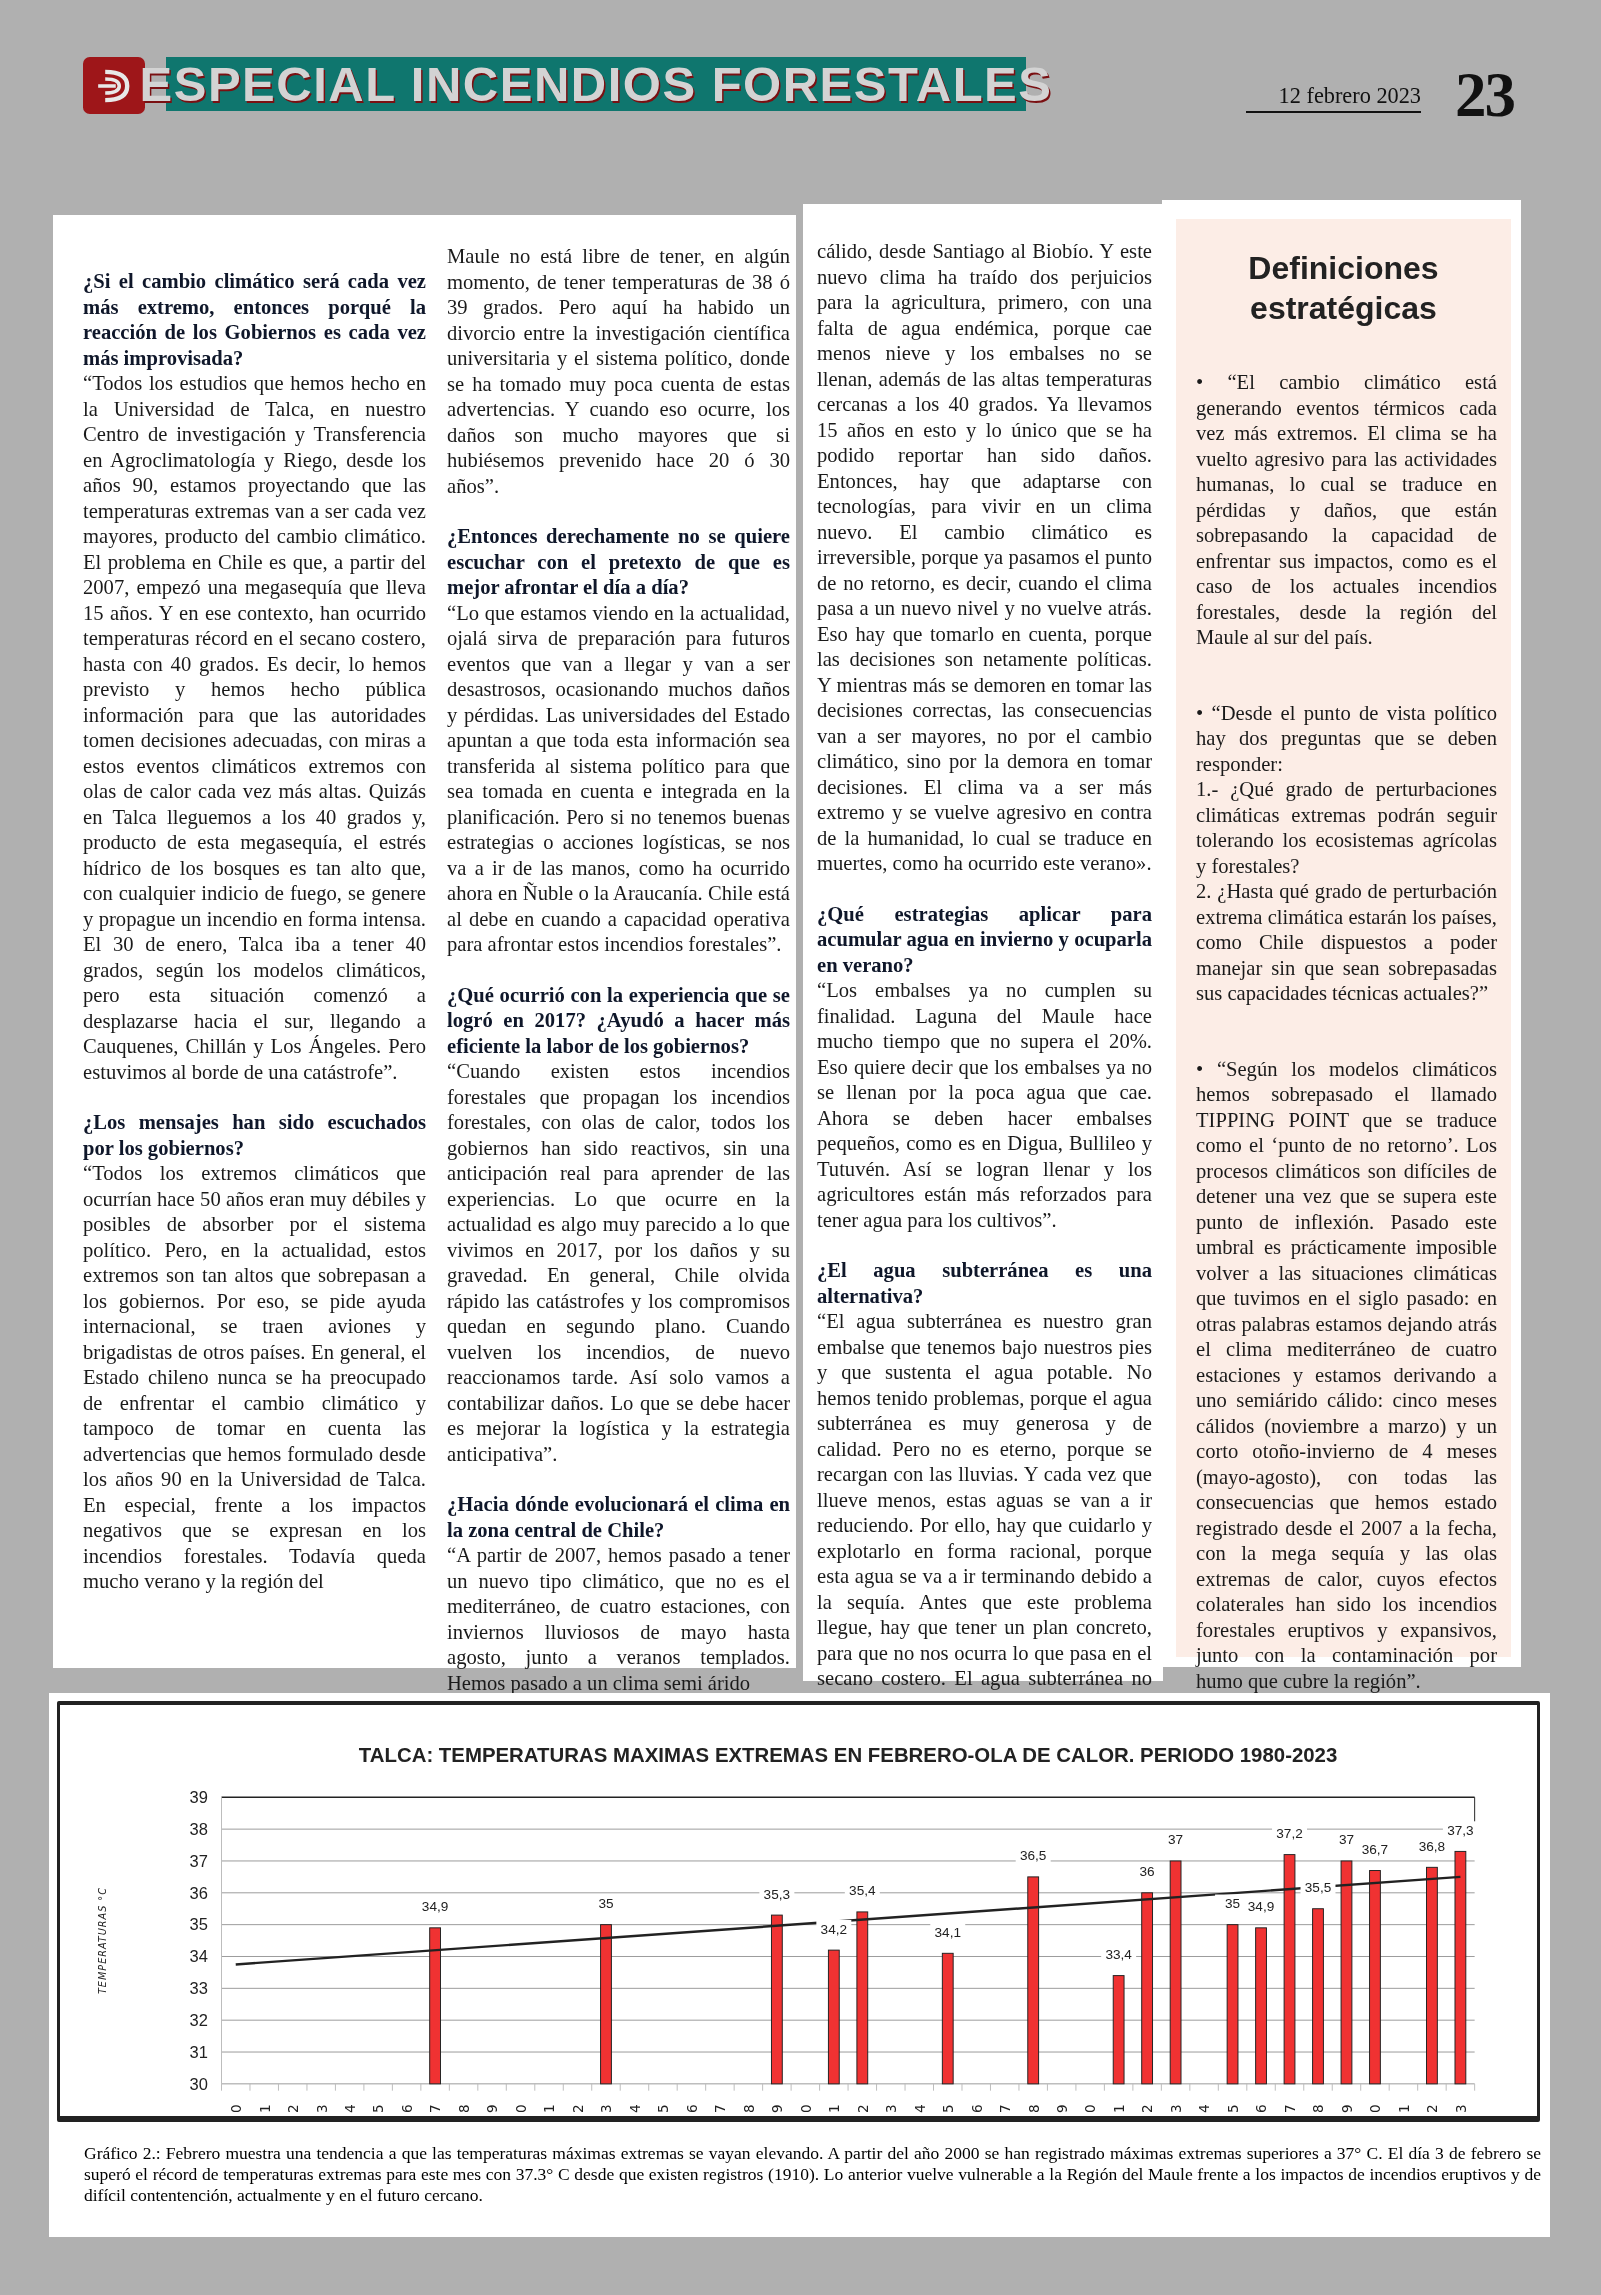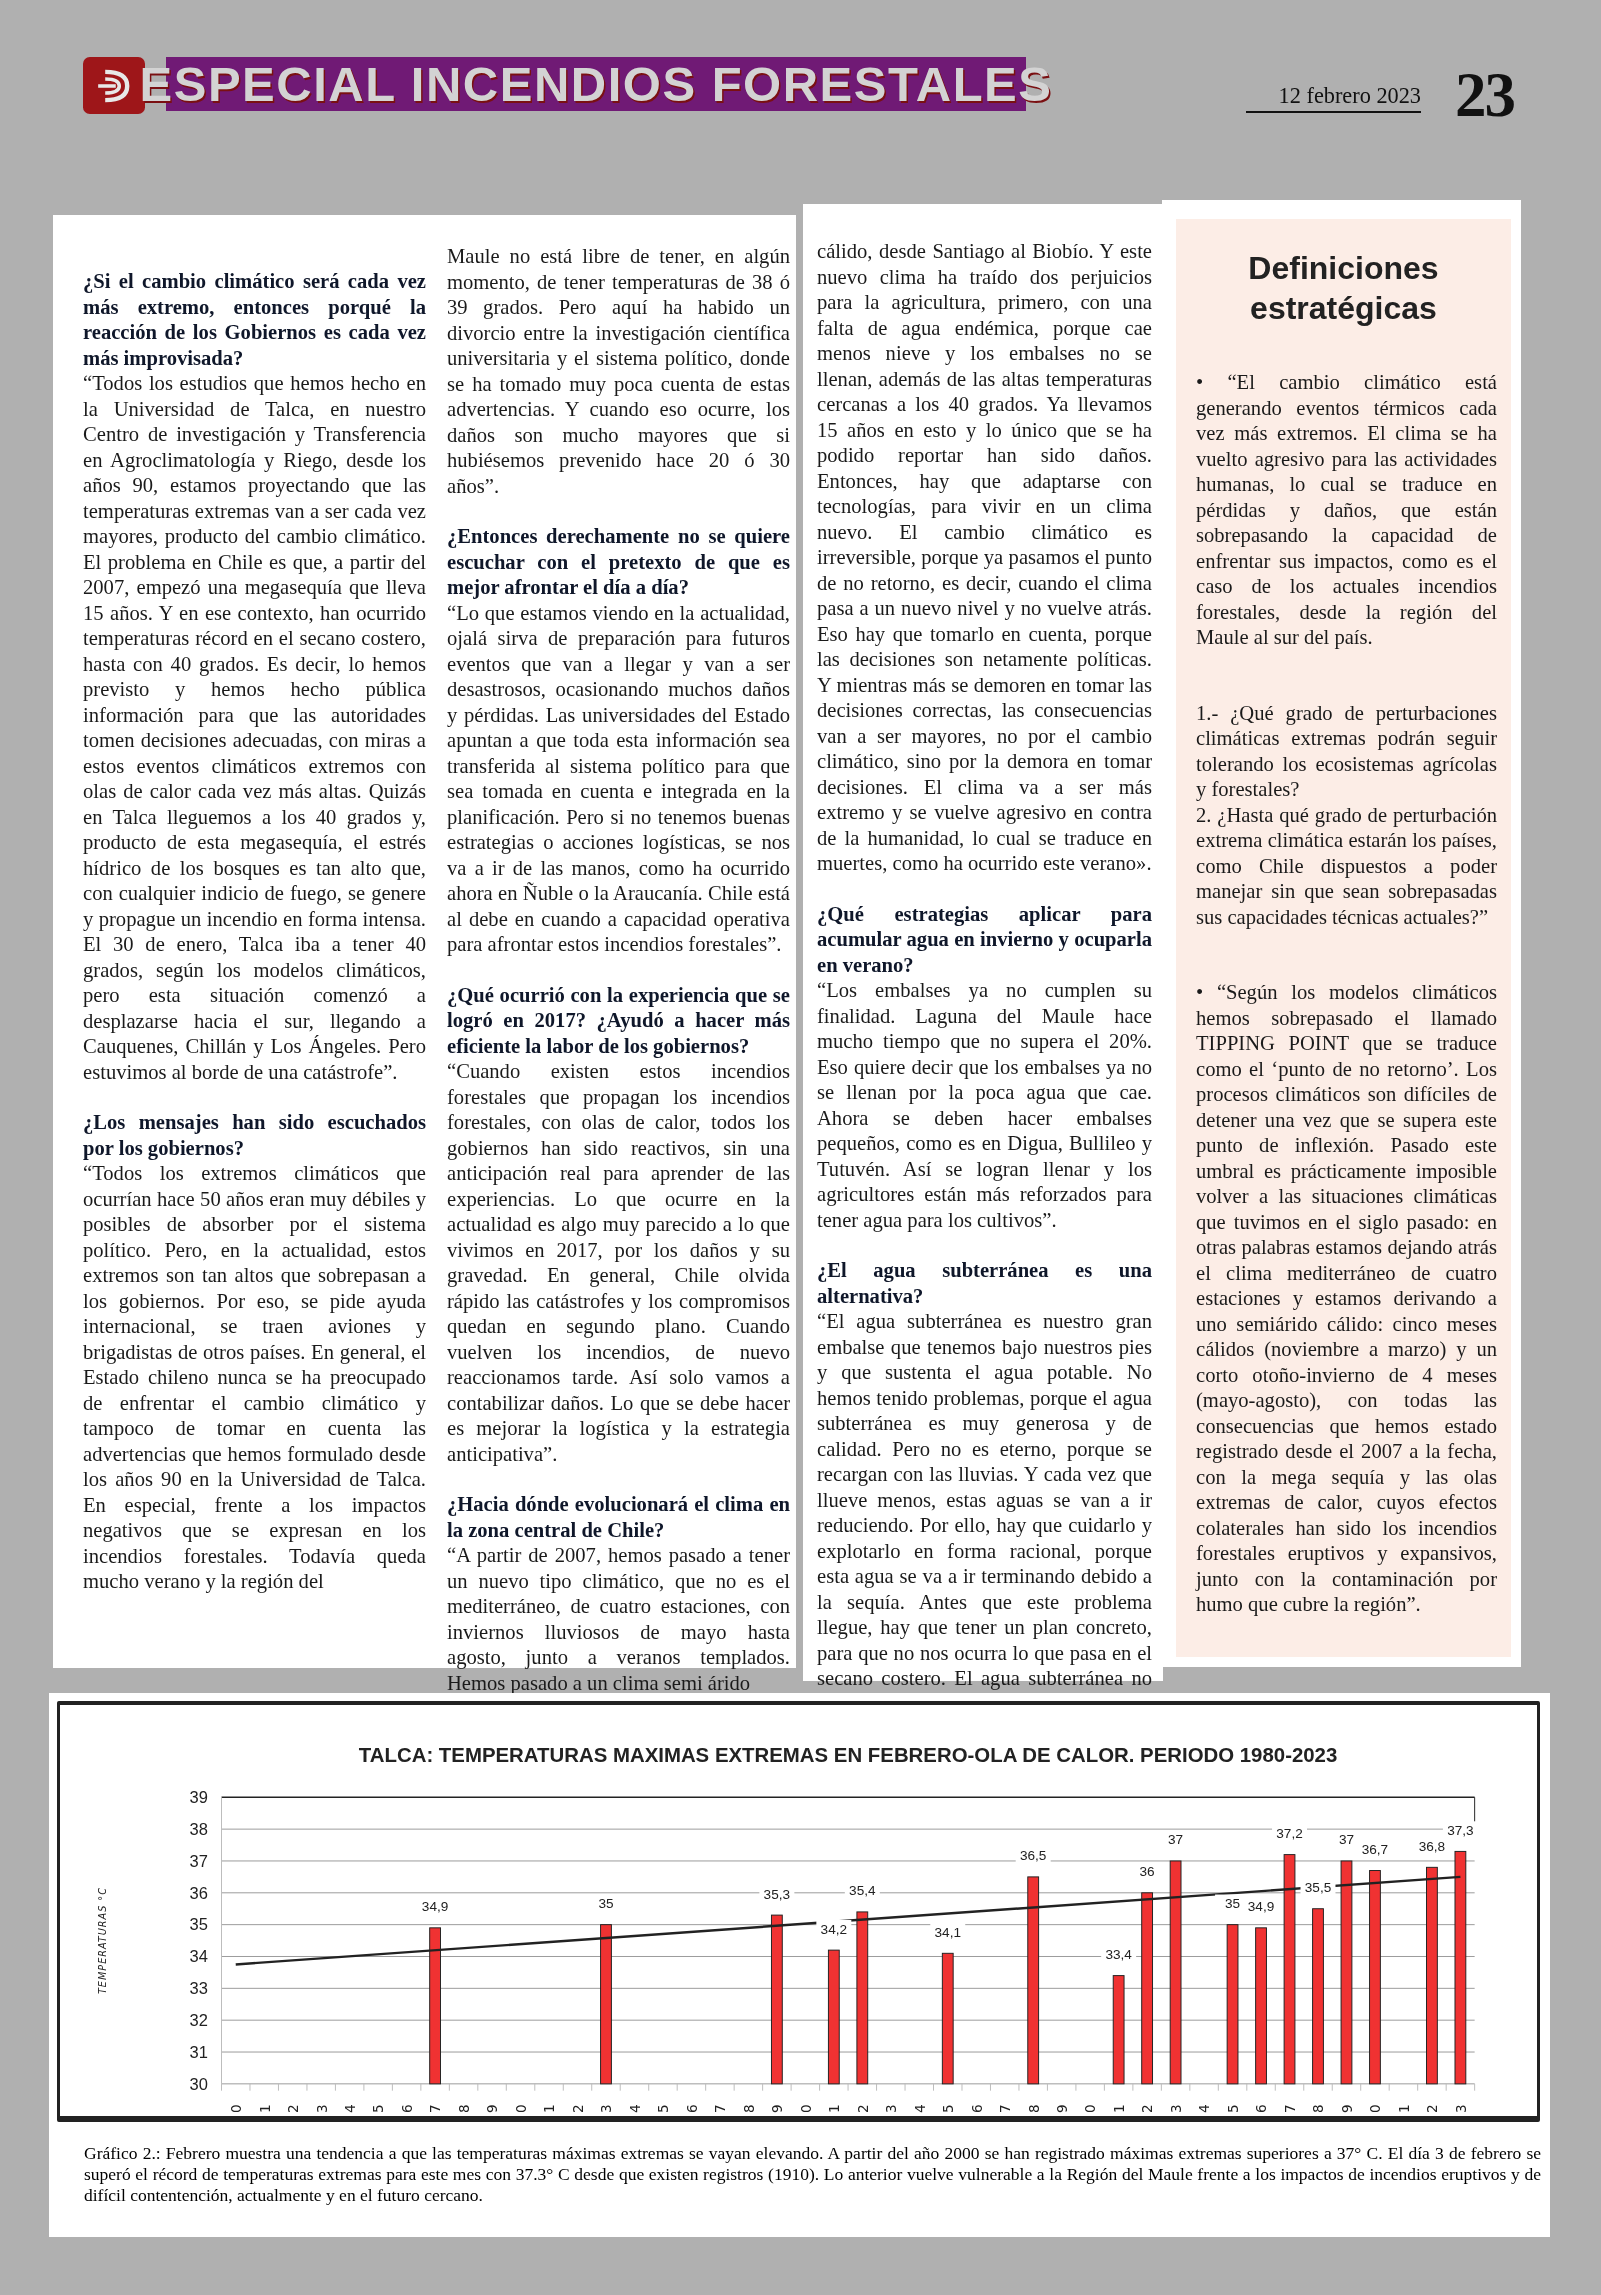--- a/index.html
+++ b/index.html
@@ -1,21 +1,21 @@
 <!DOCTYPE html>
 <html style="font-size:7.8px"><head>
 <meta charset="utf-8">
 <style>
   html,body{margin:0;padding:0;}
   body{width:1601px;height:2295px;background:#b0b0b0;position:relative;overflow:hidden;font-family:"Liberation Serif","DejaVu Serif",serif;color:#1a1a1a;}
   .abs{position:absolute;}
   
   #logo{left:83px;top:57px;width:62px;height:57px;background:#9e1619;border-radius:6.8px;display:flex;align-items:center;justify-content:center;}
   #logo svg{width:44px;height:44px;}
-  #band{left:166px;top:57px;width:860px;height:54px;background:#701a75;display:flex;align-items:center;justify-content:center;}
+  #band{left:166px;top:57px;width:860px;height:54px;background:#0f766e;display:flex;align-items:center;justify-content:center;}
   #band span{font-family:"Liberation Sans","DejaVu Sans",sans-serif;font-weight:bold;color:#d3d3d3;font-size:49px;letter-spacing:1.5px;white-space:nowrap;text-shadow:1.5px 1.5px 0 #7a1012;}
   #date{left:1241px;top:83px;width:180px;text-align:right;font-size:22.3px;color:#111;}
   #dateline{left:1246px;top:111px;width:175px;height:2.4px;background:#111;}
   #pageno{left:1455px;top:53px;font-size:63px;font-weight:bold;color:#111;font-family:"Liberation Serif",serif;letter-spacing:-1.9px;margin-top:6px;}
   
   .panel{background:#fff;}
   #p12{left:53px;top:215px;width:743px;height:1453px;}
   #p3{left:803px;top:204px;width:360px;height:1477px;}
   #p4{left:1162px;top:200px;width:359px;height:1467px;}
   #pink{left:1176px;top:219px;width:335px;height:1438px;background:#fcede6;}
@@ -86,20 +86,21 @@
     <p class="gap"></p>
     <p class="q">¿El agua subterránea es una alternativa?</p>
     <p>“El agua subterránea es nuestro gran embalse que tenemos bajo nuestros pies y que sustenta el agua potable. No hemos tenido problemas, porque el agua subterránea es muy generosa y de calidad. Pero no es eterno, porque se recargan con las lluvias. Y cada vez que llueve menos, estas aguas se van a ir reduciendo. Por ello, hay que cuidarlo y explotarlo en forma racional, porque esta agua se va a ir terminando debido a la sequía. Antes que este problema llegue, hay que tener un plan concreto, para que no nos ocurra lo que pasa en el secano costero. El agua subterránea no es eterna”. <span id="enddot"></span></p>
   </div>
 
 <div id="sb-title" class="abs">Definiciones estratégicas</div>
 <div id="c4" class="col">
     <p class="bullet">“El cambio climático está generando eventos térmicos cada vez más extremos. El clima se ha vuelto agresivo para las actividades humanas, lo cual se traduce en pérdidas y daños, que están sobrepasando la capacidad de enfrentar sus impactos, como es el caso de los actuales incendios forestales, desde la región del Maule al sur del país.</p>
     <p class="gap"></p>
     <p class="gap"></p>
+    <p class="bullet">“Desde el punto de vista político hay dos preguntas que se deben responder:</p>
     <p>1.- ¿Qué grado de perturbaciones climáticas extremas podrán seguir tolerando los ecosistemas agrícolas y forestales?</p>
     <p>2. ¿Hasta qué grado de perturbación extrema climática estarán los países, como Chile dispuestos a poder manejar sin que sean sobrepasadas sus capacidades técnicas actuales?”</p>
     <p class="gap"></p>
     <p class="gap"></p>
     <p class="bullet">“Según los modelos climáticos hemos sobrepasado el llamado TIPPING POINT que se traduce como el ‘punto de no retorno’. Los procesos climáticos son difíciles de detener una vez que se supera este punto de inflexión. Pasado este umbral es prácticamente imposible volver a las situaciones climáticas que tuvimos en el siglo pasado: en otras palabras estamos dejando atrás el clima mediterráneo de cuatro estaciones y estamos derivando a uno semiárido cálido: cinco meses cálidos (noviembre a marzo) y un corto otoño-invierno de 4 meses (mayo-agosto), con todas las consecuencias que hemos estado registrado desde el 2007 a la fecha, con la mega sequía y las olas extremas de calor, cuyos efectos colaterales han sido los incendios forestales eruptivos y expansivos, junto con la contaminación por humo que cubre la región”.</p>
   </div>
 
 <div id="chart-panel" class="abs"></div>
 <div id="chart-frame" class="abs"></div>
 <svg id="chart-svg" width="1477" height="408" viewBox="0 0 3040 840">

